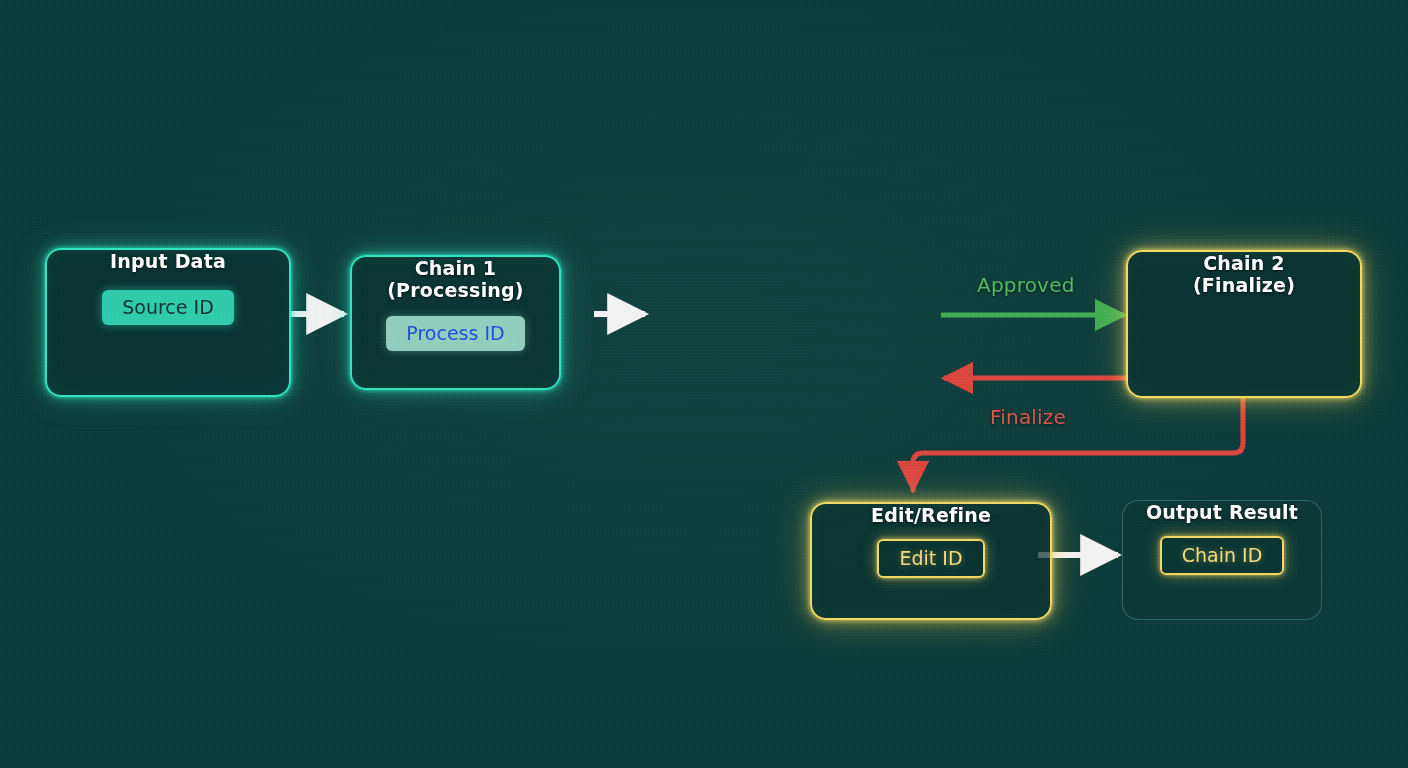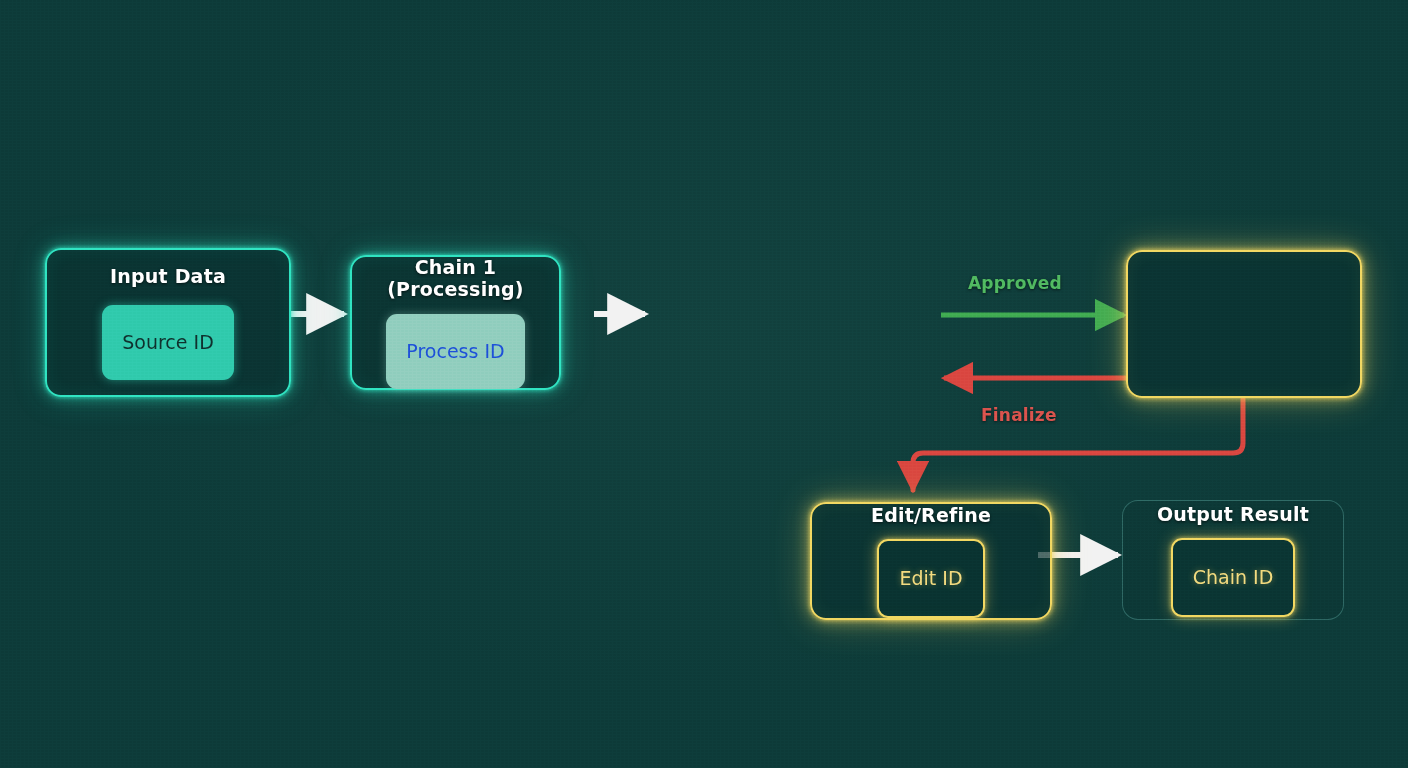--- a/index.html
+++ b/index.html
@@ -22,39 +22,39 @@
     background-image:
       repeating-linear-gradient(0deg, rgba(255,255,255,.9) 0px, rgba(255,255,255,.9) 1px, rgba(0,0,0,0) 1px, rgba(0,0,0,0) 3px),
       repeating-linear-gradient(90deg, rgba(255,255,255,.75) 0px, rgba(255,255,255,.75) 1px, rgba(0,0,0,0) 1px, rgba(0,0,0,0) 4px);
     mix-blend-mode:overlay;
   }
 
   .node{
     position:absolute;
     box-sizing:border-box;
     border-radius:16px;
-    display:flex;flex-direction:column;align-items:center;justify-content:center;
+    display:flex;flex-direction:column;align-items:center;justify-content:flex-start;
     text-align:center;
   }
   .node .title{
     color:#ffffff;
     font-weight:bold;
     font-size:19px;
     line-height:1.18;
     letter-spacing:.2px;
     text-shadow:0 1px 3px rgba(0,0,0,.65);
     white-space:pre-line;
   }
   .pill{
     display:inline-block;
     box-sizing:border-box;
-    border-radius:11px;
+    border-radius:6px;
     font-size:19px;
     line-height:1;
-    padding:28px 20px;
+    padding:8px 20px;
     white-space:nowrap;
   }
 
   
   .node.teal{
     border:2.5px solid #2fe3c0;
     background:rgba(10,48,47,0.72);
     box-shadow:0 0 4px rgba(47,227,192,.85),
                0 0 14px rgba(47,227,192,.50),
                0 0 32px rgba(47,227,192,.26),
@@ -99,25 +99,26 @@
   }
 
   
   .person-icon{margin-bottom:6px;line-height:0;}
 
   
   #links{position:absolute;left:0;top:0;width:1408px;height:768px;pointer-events:none;}
 
   .edge-label{
     position:absolute;
-    font-weight:bold;
-    font-size:17px;
+    font-weight:normal;
+    font-size:20px;
     letter-spacing:.2px;
     white-space:nowrap;
     text-shadow:0 1px 3px rgba(0,0,0,.6);
+    margin-left:9px;
   }
 </style>
 </head>
 <body>
 
 <div id="stage">
 
   <svg id="links" viewBox="0 0 1408 768" width="1408" height="768">
     <defs>
       <marker id="ah-white" viewBox="0 0 10 10" refX="9" refY="5" markerWidth="7" markerHeight="7" orient="auto-start-reverse">
@@ -157,26 +158,28 @@
   </div>
 
   <div class="node teal" style="left:350px;top:255px;width:211px;height:135px;">
     <div class="title">Chain 1
 (Processing)</div>
     <div class="pill teal-muted" style="margin-top:14px;">Process ID</div>
   </div>
 
 
   <div class="node gold" style="left:1126px;top:250px;width:236px;height:148px;">
+    <div class="title">Chain 2
+(Finalize)</div>
   </div>
 
   <div class="node gold" style="left:793px;top:502px;width:242px;height:118px;margin-left:17px;">
     <div class="title">Edit/Refine</div>
     <div class="pill gold-outline" style="margin-top:13px;">Edit ID</div>
   </div>
 
-  <div class="node dim" style="left:1122px;top:500px;width:222px;height:120px;">
+  <div class="node dim" style="left:1122px;top:500px;width:200px;height:120px;">
     <div class="title">Output Result</div>
     <div class="pill gold-outline" style="margin-top:13px;">Chain ID</div>
   </div>
 
   <div id="grain"></div>
 </div>
 
 </body></html>

